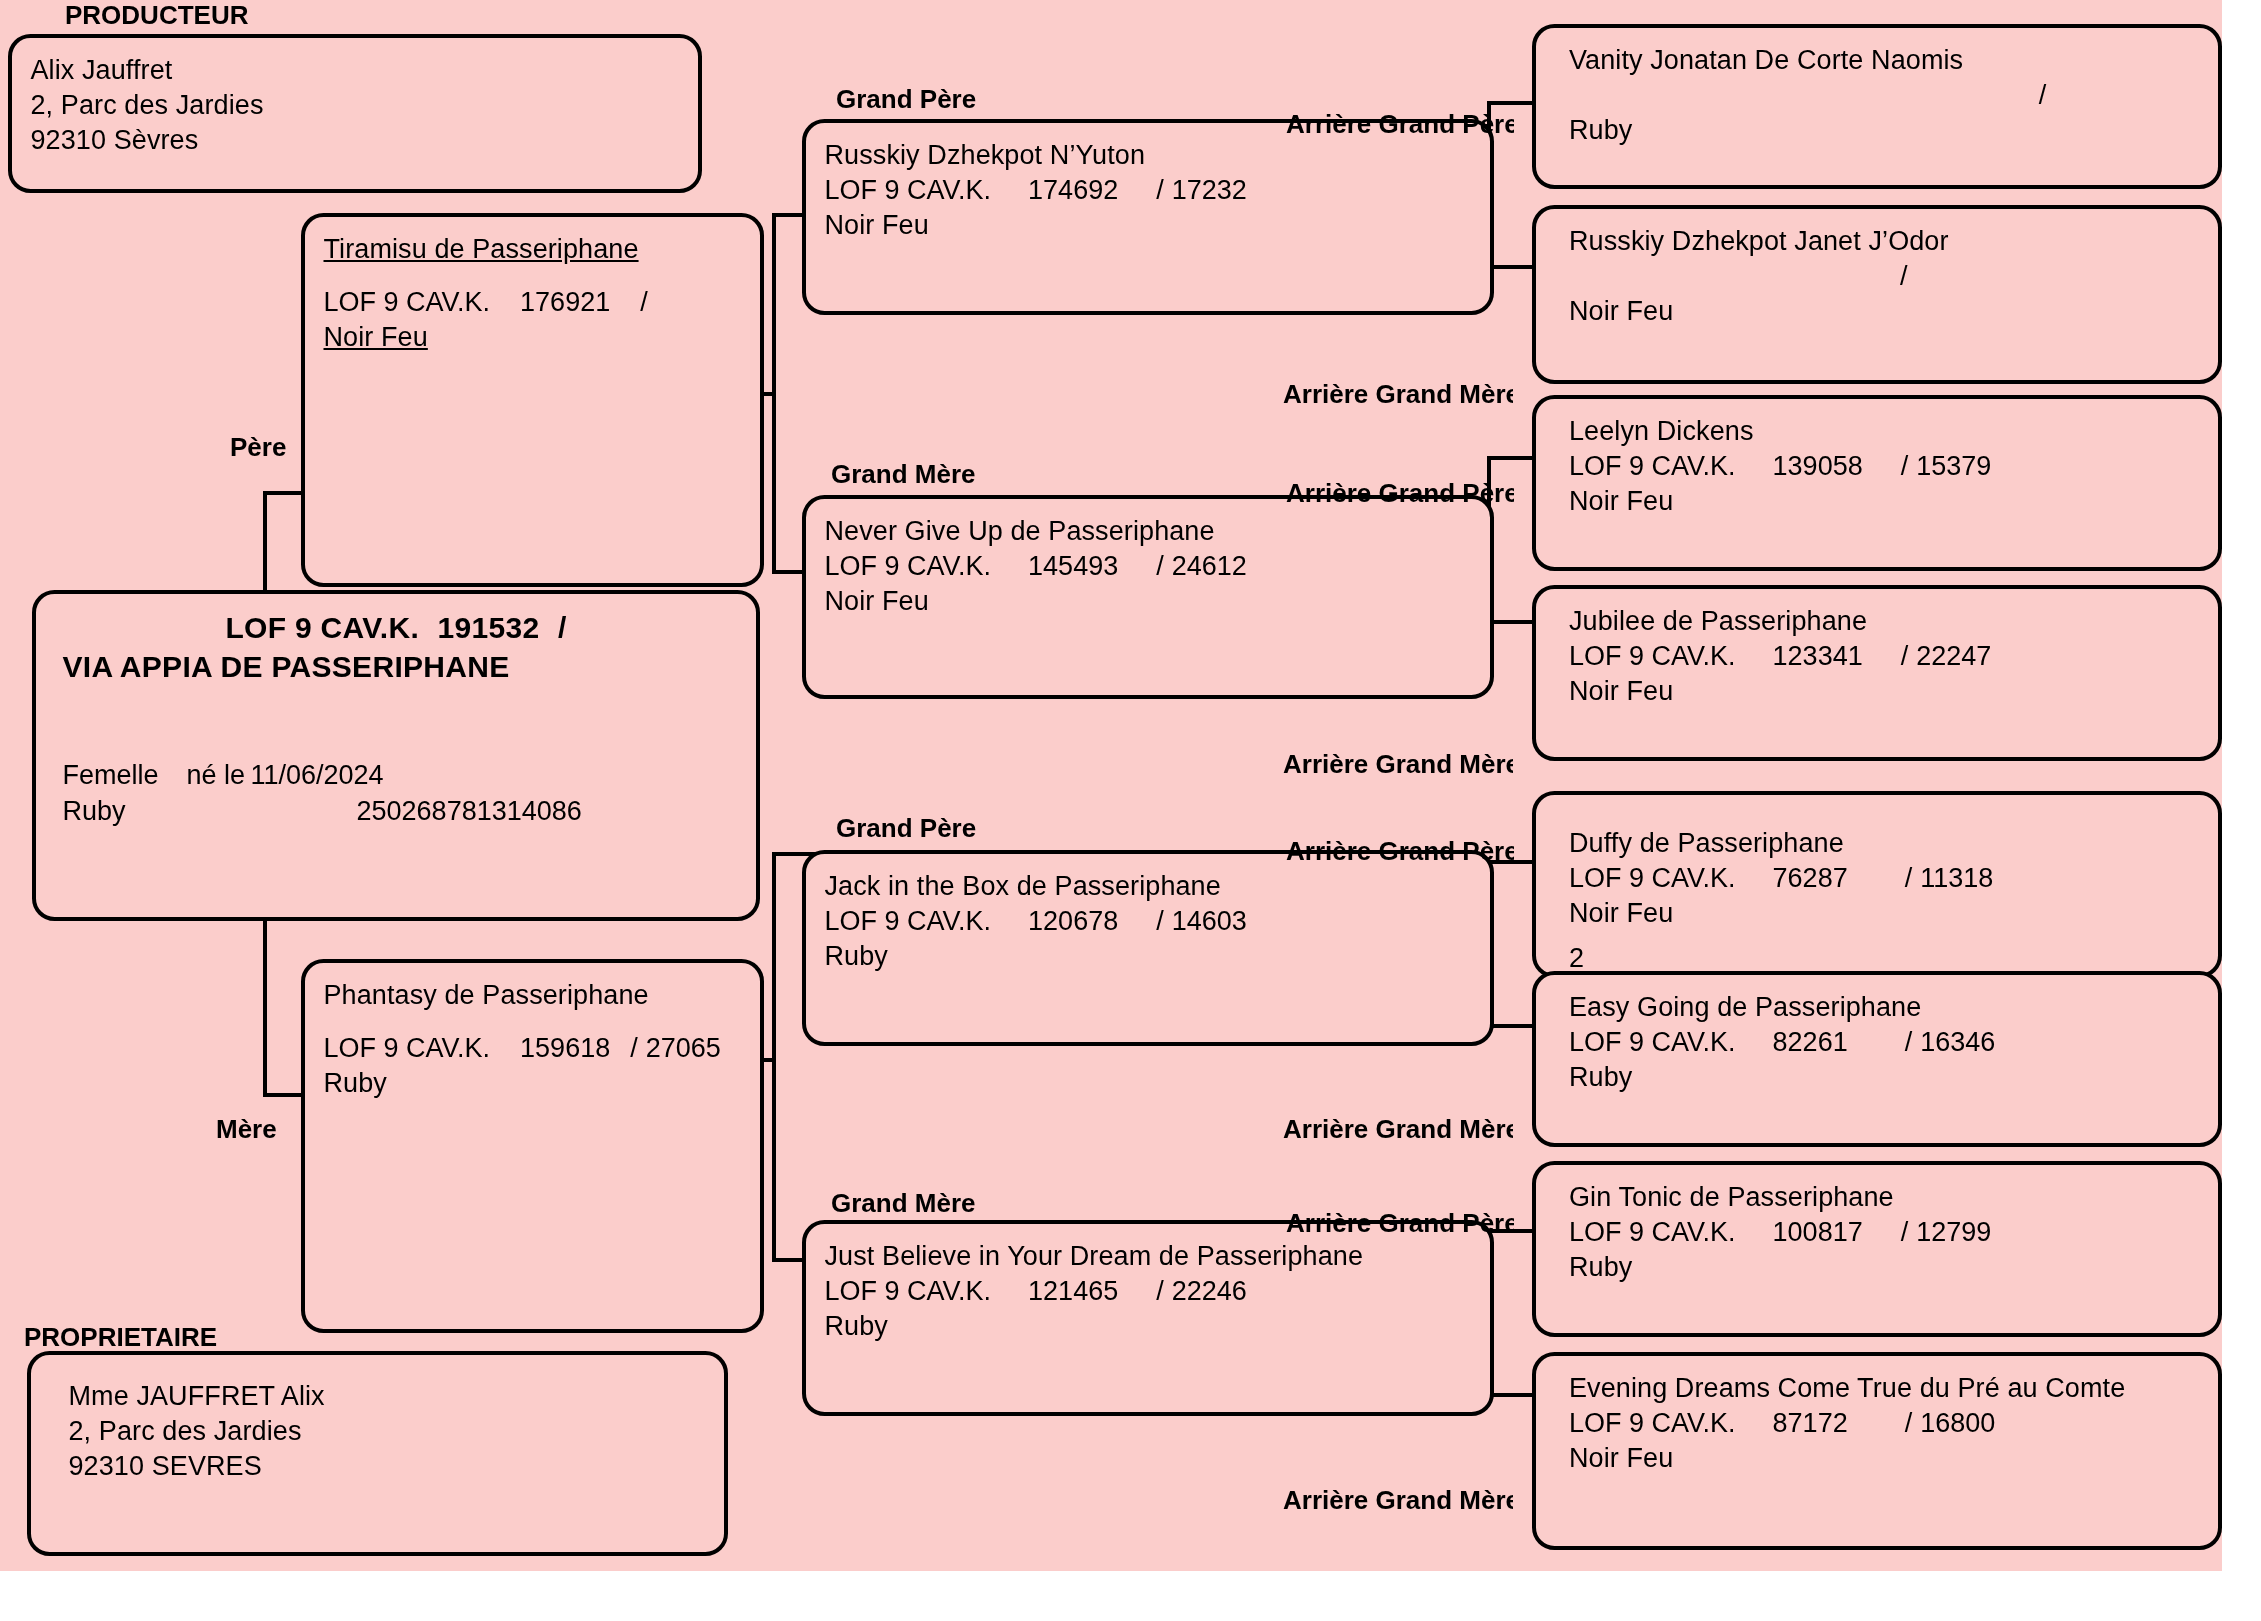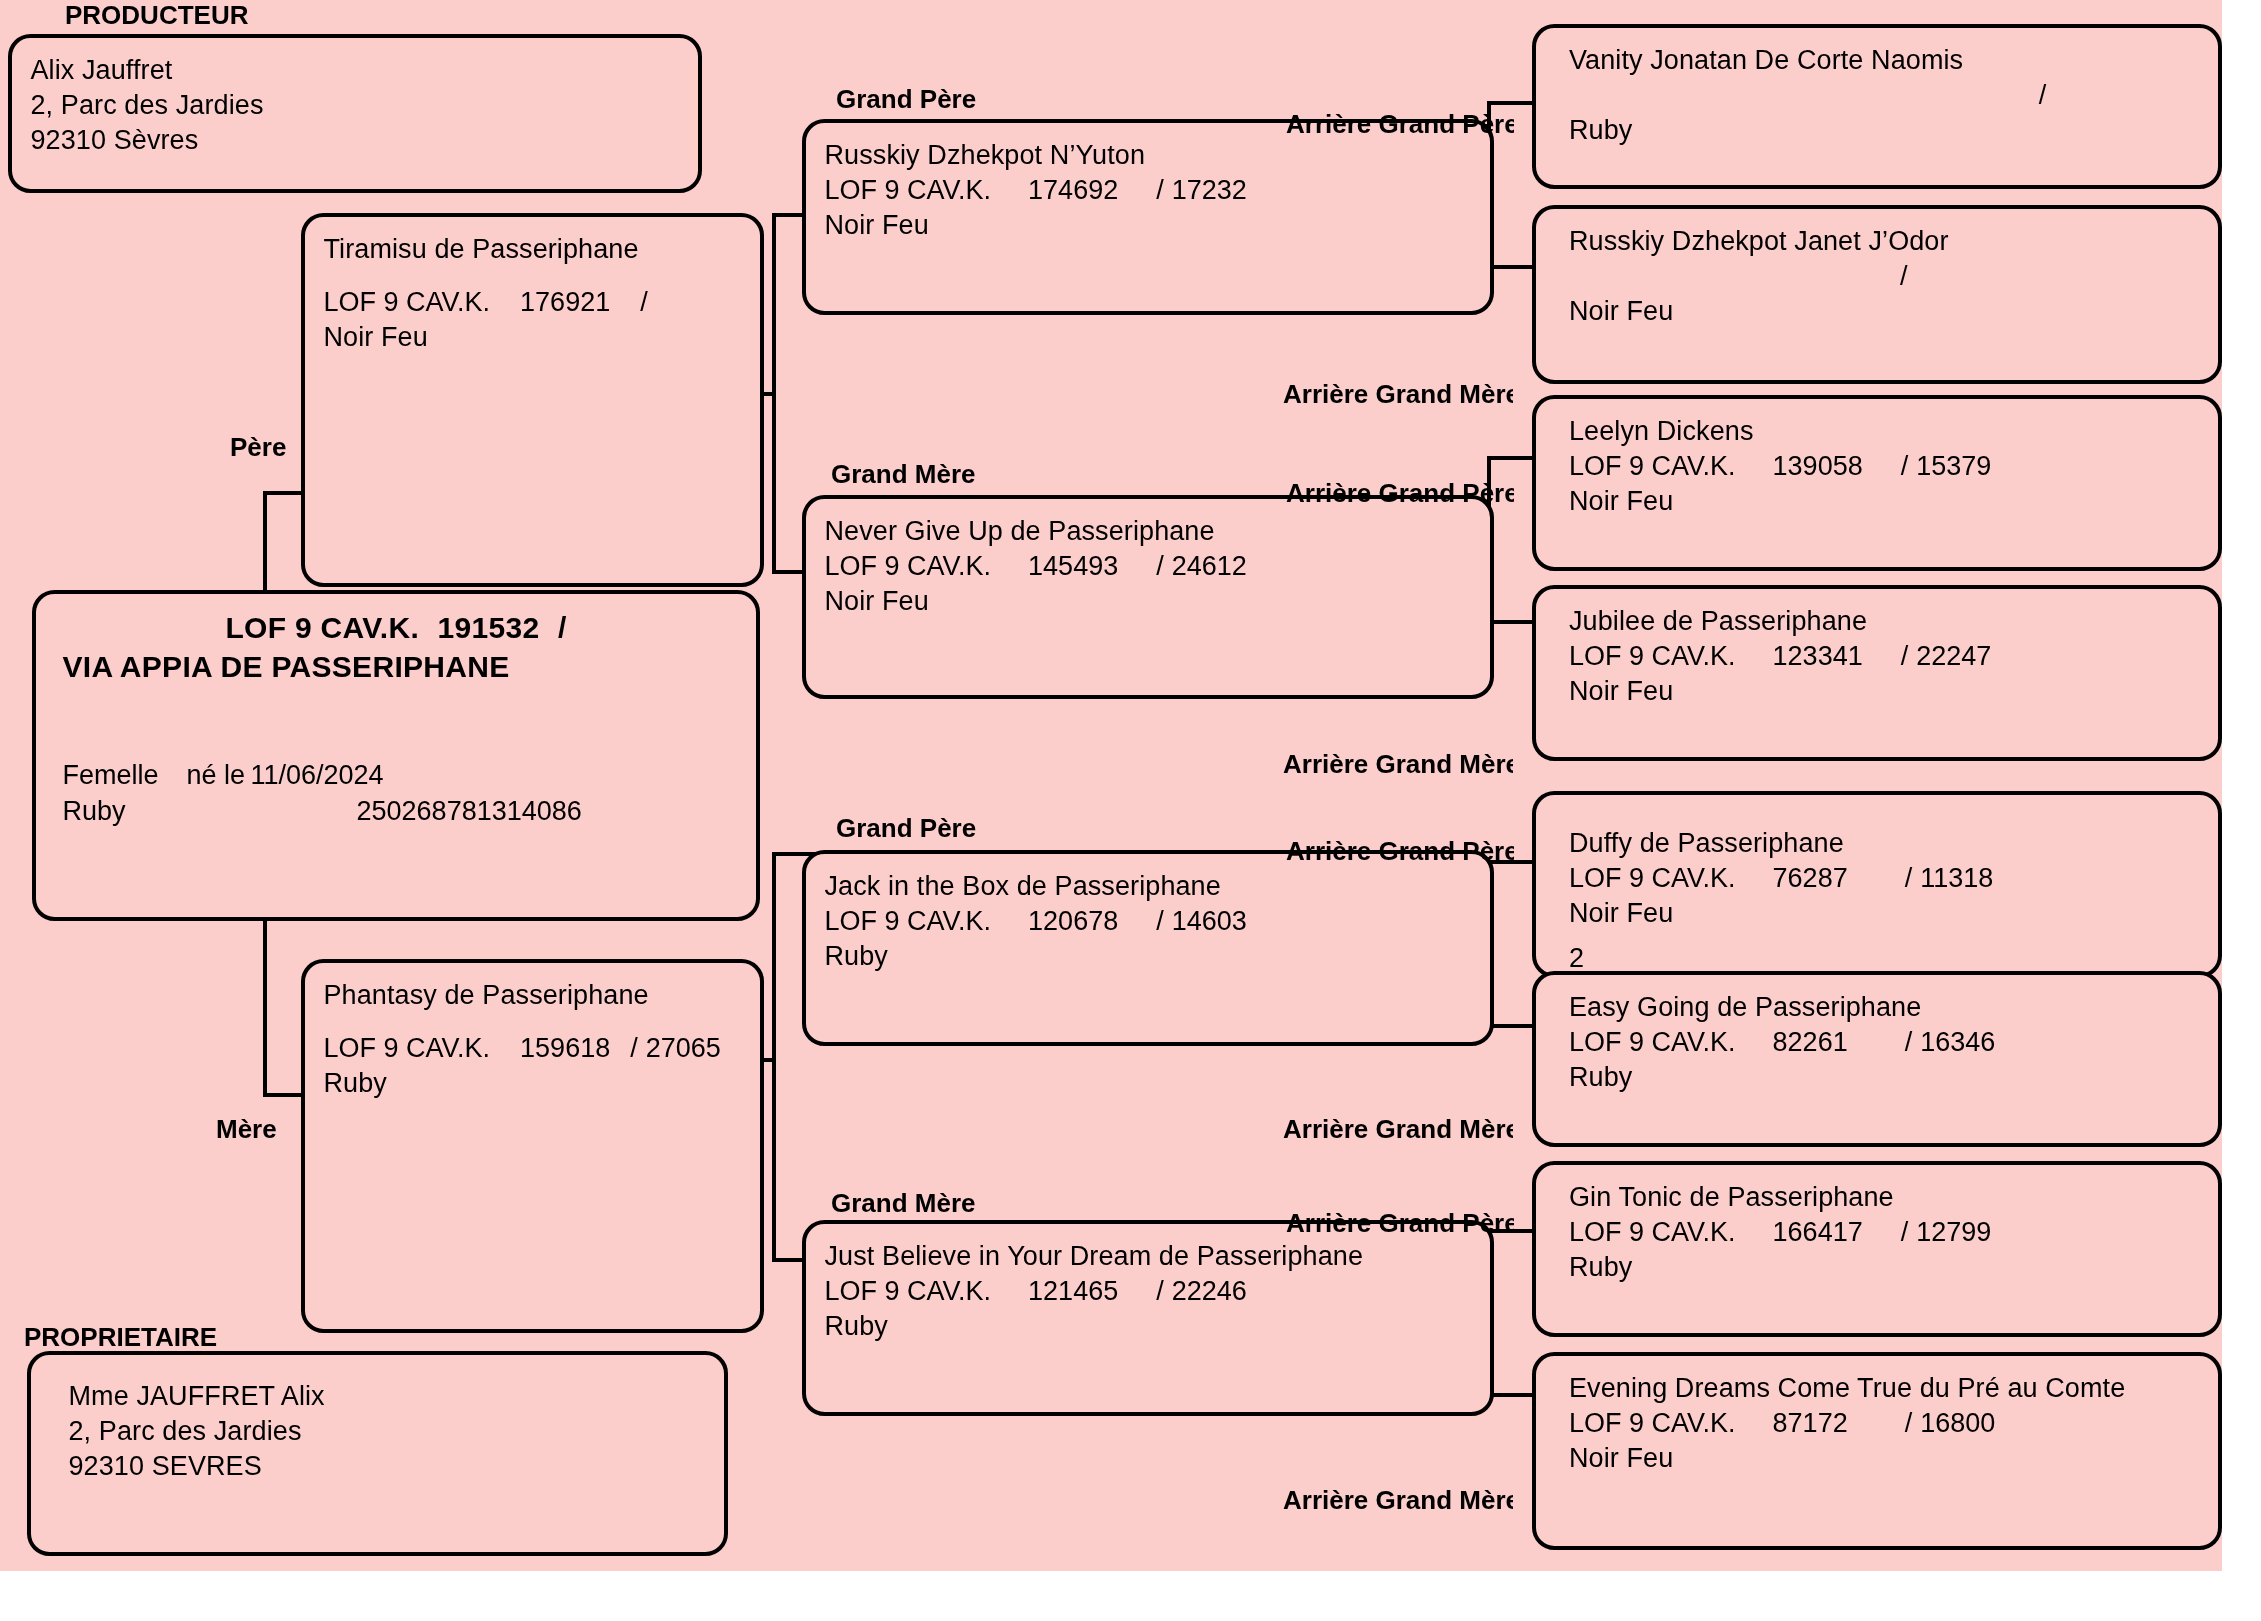--- a/index.html
+++ b/index.html
@@ -154,21 +154,21 @@
   <div class="cap clip" style="left:1283px; top:1074px; width:230px;">Arrière Grand Mère</div>
   <div class="cap clip" style="left:1286px; top:1168px; width:228px;">Arrière Grand Père</div>
   <div class="cap clip" style="left:1283px; top:1445px; width:230px;">Arrière Grand Mère</div>
 
   <div class="box" style="left:8px; top:34px; width:694px; height:159px;">
     <span class="ln">Alix Jauffret</span>
     <span class="ln">2, Parc des Jardies</span>
     <span class="ln">92310 Sèvres</span>
   </div>
 
-  <div class="box" style="left:301px; top:213px; width:463px; height:374px;">
+  <div class="box" style="left:301px; top:213px; width:463px; height:374px;text-decoration:underline;">
     <span class="ln">Tiramisu de Passeriphane</span>
     <span class="ln sp"></span>
     <span class="reg"><span class="lbl">LOF 9 CAV.K.</span><span style="display:inline-block;width:30px"></span><span class="n1">176921</span><span style="display:inline-block;width:30px"></span><span class="n2">/</span><span></span></span>
     <span class="ln">Noir Feu</span>
   </div>
 
   <div class="box" id="subject" style="left:32px; top:590px; width:728px; height:331px; padding:17px 26.5px;">
     <span class="title1"><span>LOF 9 CAV.K.</span><span style="display:inline-block;width:18.5px"></span><span>191532</span><span style="display:inline-block;width:18.5px"></span><span>/</span><span></span></span>
     <span class="title2">VIA APPIA DE PASSERIPHANE</span>
     <span class="ln sp" style="height:74px"></span>
@@ -246,21 +246,21 @@
   </div>
 
   <div class="box" style="left:1532px; top:971px; width:690px; height:176px; padding:14.6px 33px;">
     <span class="ln">Easy Going de Passeriphane</span>
     <span class="reg"><span class="lbl">LOF 9 CAV.K.</span><span style="display:inline-block;width:37px"></span><span class="n1">82261</span><span style="display:inline-block;width:57px"></span><span class="n2">/</span><span style="display:inline-block;width:8px"></span><span>16346</span></span>
     <span class="ln">Ruby</span>
   </div>
 
   <div class="box" style="left:1532px; top:1161px; width:690px; height:176px; padding:14.6px 33px;">
     <span class="ln">Gin Tonic de Passeriphane</span>
-    <span class="reg"><span class="lbl">LOF 9 CAV.K.</span><span style="display:inline-block;width:37px"></span><span class="n1">166417</span><span style="display:inline-block;width:38px"></span><span class="n2">/</span><span style="display:inline-block;width:8px"></span><span>12799</span></span>
+    <span class="reg"><span class="lbl">LOF 9 CAV.K.</span><span style="display:inline-block;width:37px"></span><span class="n1">100817</span><span style="display:inline-block;width:38px"></span><span class="n2">/</span><span style="display:inline-block;width:8px"></span><span>12799</span></span>
     <span class="ln">Ruby</span>
   </div>
 
   <div class="box" style="left:1532px; top:1352px; width:690px; height:198px; padding:14.6px 33px;">
     <span class="ln">Evening Dreams Come True du Pré au Comte</span>
     <span class="reg"><span class="lbl">LOF 9 CAV.K.</span><span style="display:inline-block;width:37px"></span><span class="n1">87172</span><span style="display:inline-block;width:57px"></span><span class="n2">/</span><span style="display:inline-block;width:8px"></span><span>16800</span></span>
     <span class="ln">Noir Feu</span>
   </div>
 
 </div>

